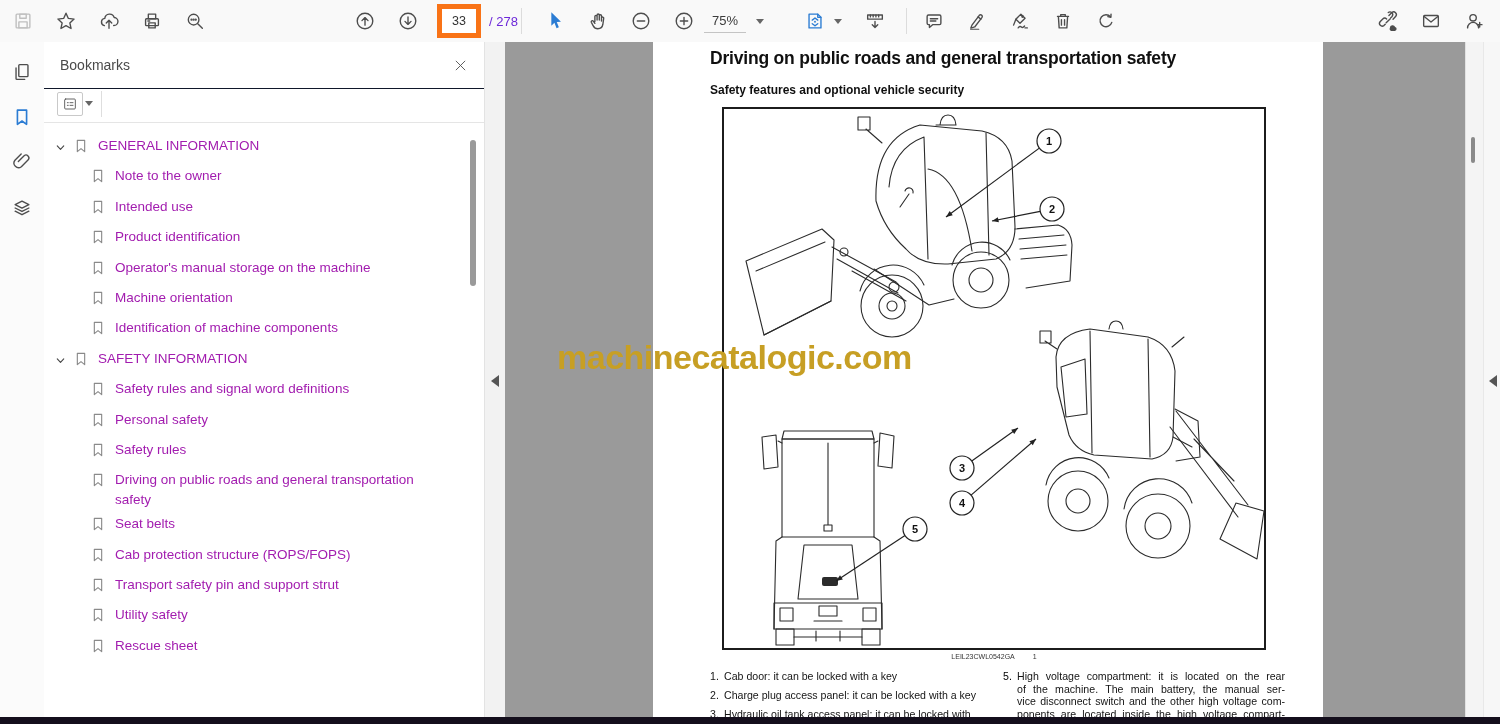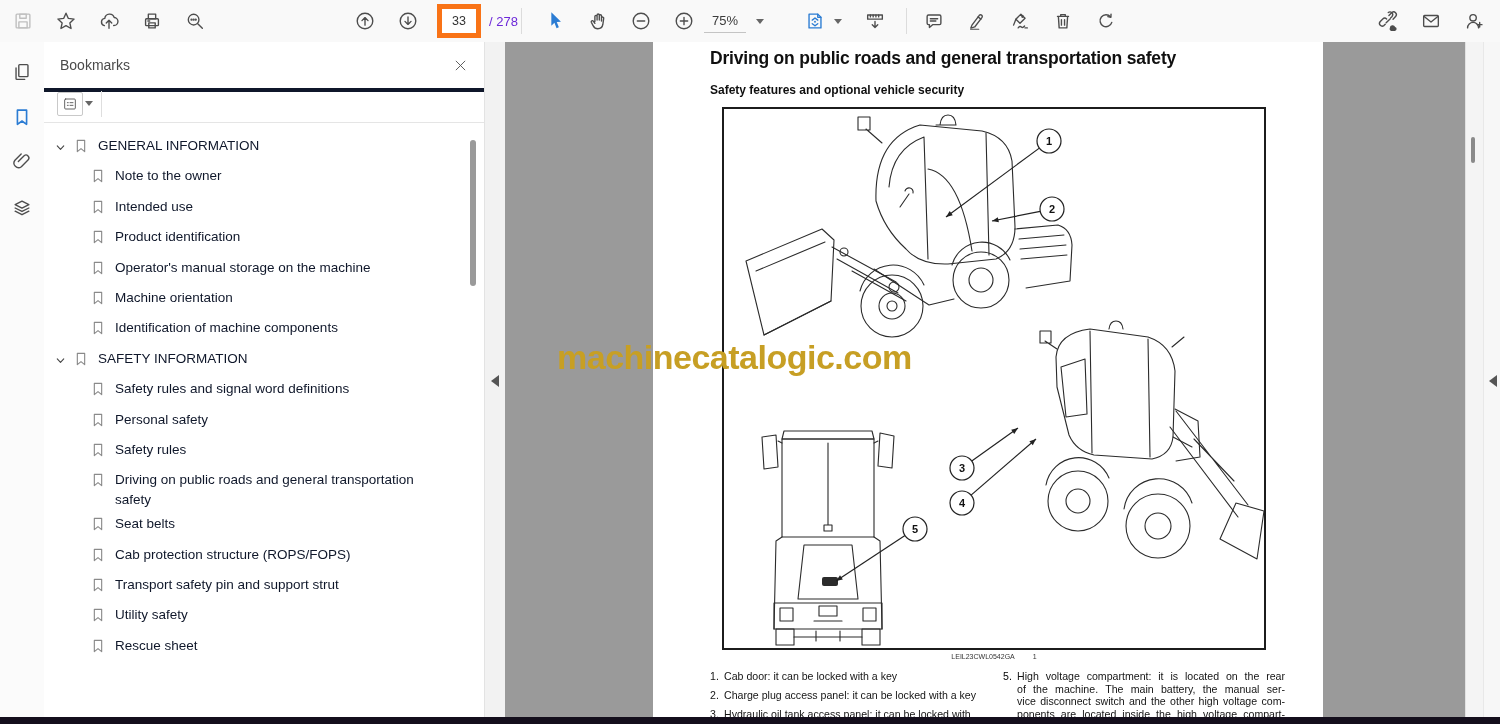--- a/index.html
+++ b/index.html
@@ -19,38 +19,38 @@
   #zoom-ctl{display:flex;align-items:center;}
   #zoom-val{font-size:13px;color:#3c3c3c;padding:3px 8px 4px;border-bottom:1px solid #c4c4c4;}
   .caret{width:0;height:0;border-left:4px solid transparent;border-right:4px solid transparent;border-top:5px solid #666;display:inline-block;}
   
   #leftrail{position:absolute;left:0;top:42px;width:44px;height:675px;background:#fbfbfb;border-right:1px solid #ebebeb;}
   .rail-btn{position:absolute;left:6px;width:32px;height:32px;display:flex;align-items:center;justify-content:center;border-radius:3px;}
   .rail-btn svg{width:22px;height:22px;}
 
   
   #bmpanel{position:absolute;left:44px;top:42px;width:440px;height:675px;background:#fff;}
-  #bm-header{position:absolute;left:0;top:0;width:440px;height:46px;border-bottom:4px solid #0f172a;display:flex;align-items:center;}
+  #bm-header{position:absolute;left:0;top:0;width:440px;height:46px;border-bottom:1px solid #0f172a;display:flex;align-items:center;}
   #bm-title{margin-left:16px;font-size:14px;color:#4a4a4a;}
   #bm-close{position:absolute;right:14px;top:13px;width:20px;height:20px;display:flex;align-items:center;justify-content:center;}
   #bm-close svg{width:15px;height:15px;}
   #bm-options{position:absolute;left:0;top:46px;width:440px;height:34px;border-bottom:1px solid #e5e5e5;}
   #bm-opt-btn{position:absolute;left:13px;top:4px;width:24px;height:22px;border:1px solid #c9c9c9;border-radius:2px;display:flex;align-items:center;justify-content:center;}
   #bm-opt-btn svg{width:16px;height:16px;}
   #bm-opt-caret{position:absolute;left:41px;top:13px;}
   #bm-opt-div{position:absolute;left:57px;top:3px;width:1px;height:26px;background:#dedede;}
   #bm-list{position:absolute;left:0;top:82px;width:440px;height:593px;overflow:hidden;padding-top:7px;box-sizing:border-box;}
   .bm-row{display:flex;align-items:flex-start;min-height:30.4px;cursor:default;}
   .bm-row.lvl0{padding-left:10px;}
   .bm-row.lvl1{padding-left:46px;}
   .bm-chev{width:13px;height:13px;margin-top:9px;margin-right:6px;flex:0 0 auto;}
   .bm-chev svg{width:13px;height:13px;}
   .bm-ic{width:16px;height:16px;margin-top:7px;margin-right:9px;flex:0 0 auto;}
   .bm-ic svg{width:16px;height:16px;}
-  .bm-label{font-size:13.5px;color:#0f172a;line-height:19.5px;padding-top:5px;max-width:330px;}
+  .bm-label{font-size:13.5px;color:#a21caf;line-height:19.5px;padding-top:5px;max-width:330px;}
   #bm-scroll{position:absolute;left:426px;top:98px;width:6px;height:146px;background:#9a9a9a;border-radius:3px;}
 
   
   #gutter{position:absolute;left:484px;top:42px;width:21px;height:675px;background:#f2f2f2;border-left:1px solid #e3e3e3;}
   .collapse-handle{position:absolute;width:0;height:0;border-top:6px solid transparent;border-bottom:6px solid transparent;border-right:8px solid #555;}
   #gutter .collapse-handle{left:6px;top:333px;}
   #rightrail .collapse-handle{left:5px;top:333px;}
 
   
   #docarea{position:absolute;left:505px;top:42px;width:960px;height:675px;background:#9a9a9a;overflow:hidden;}

